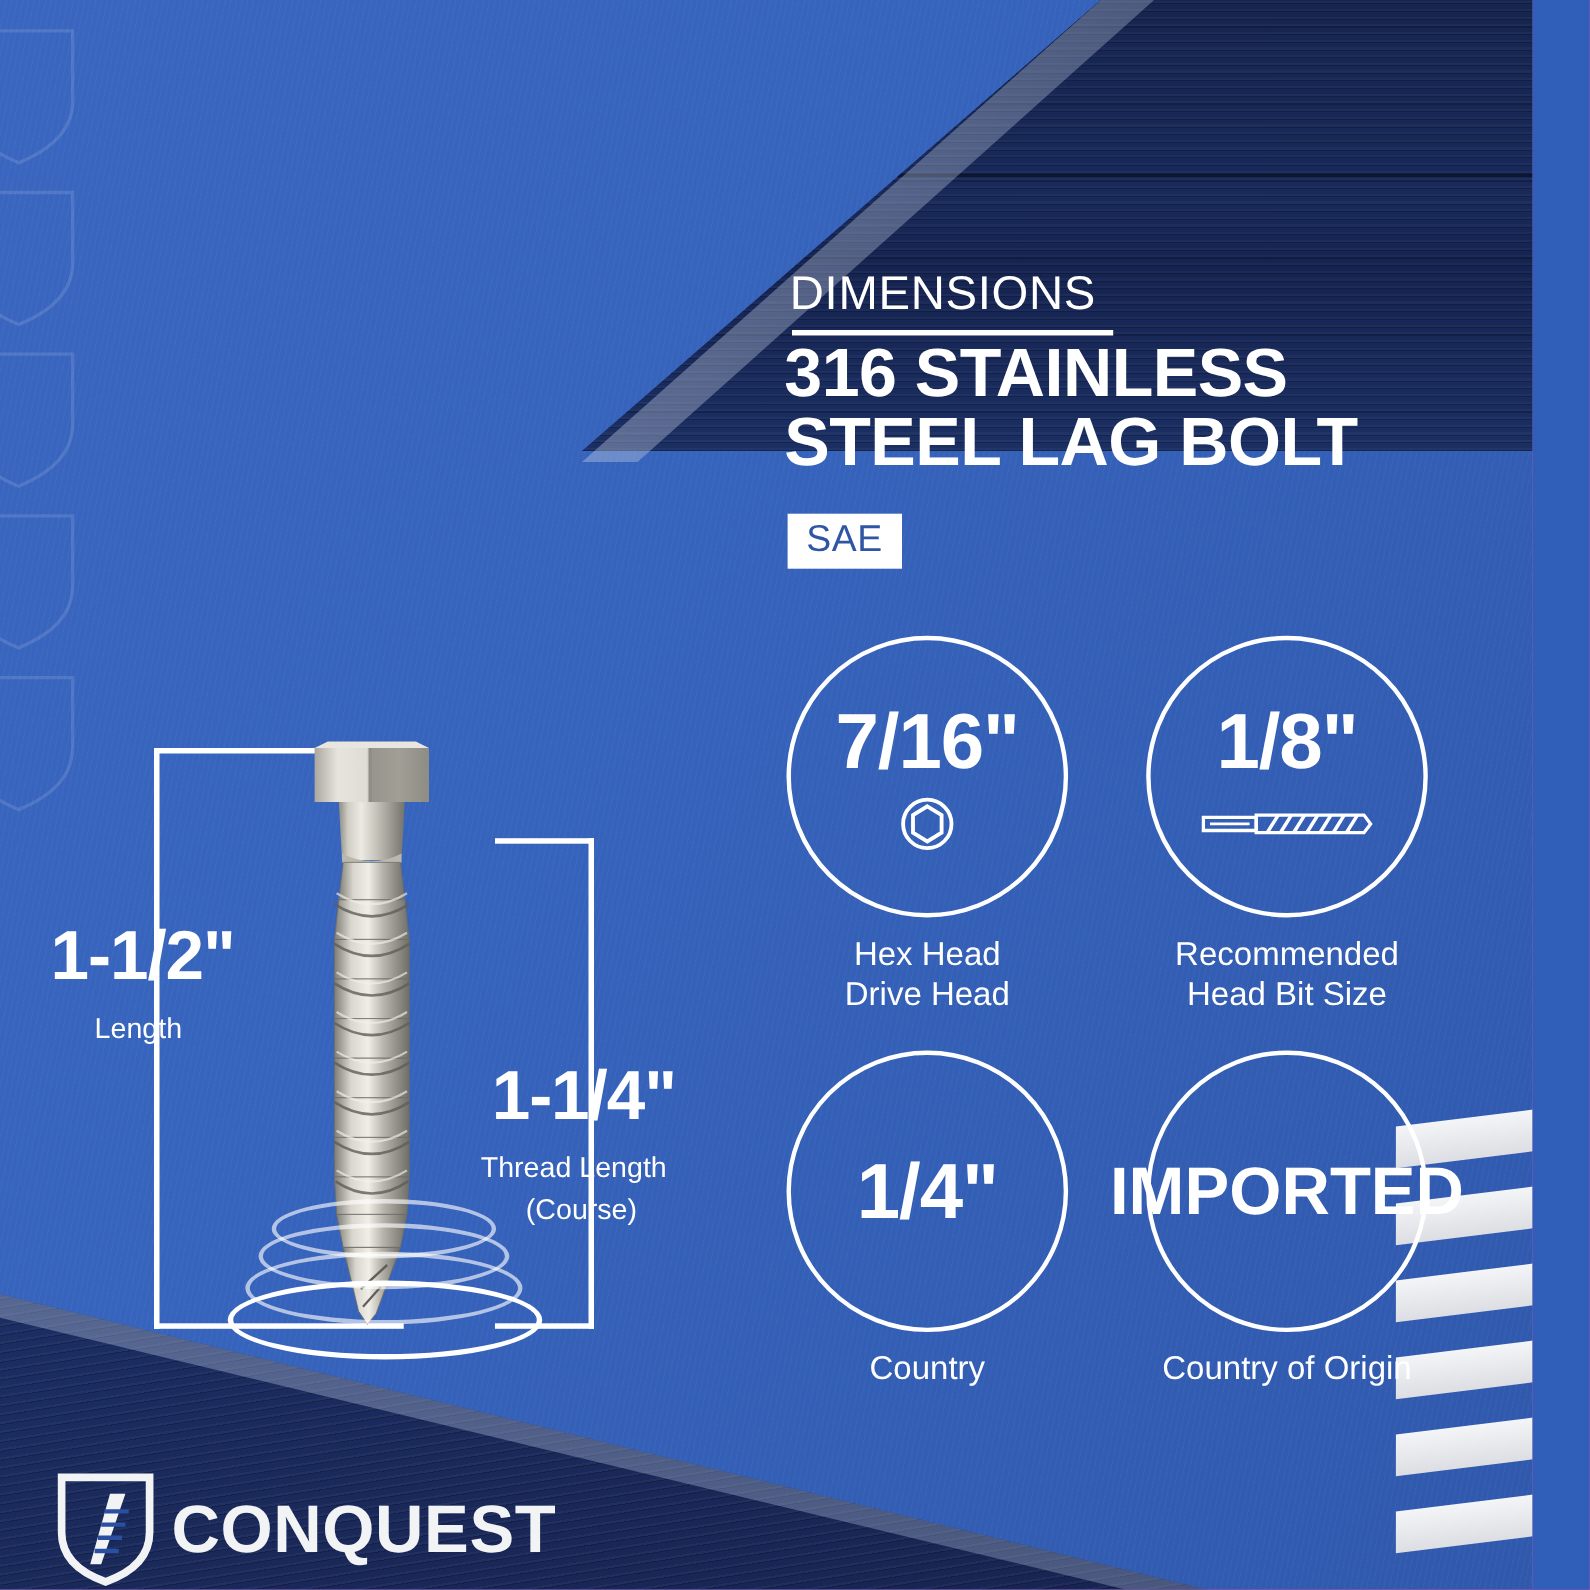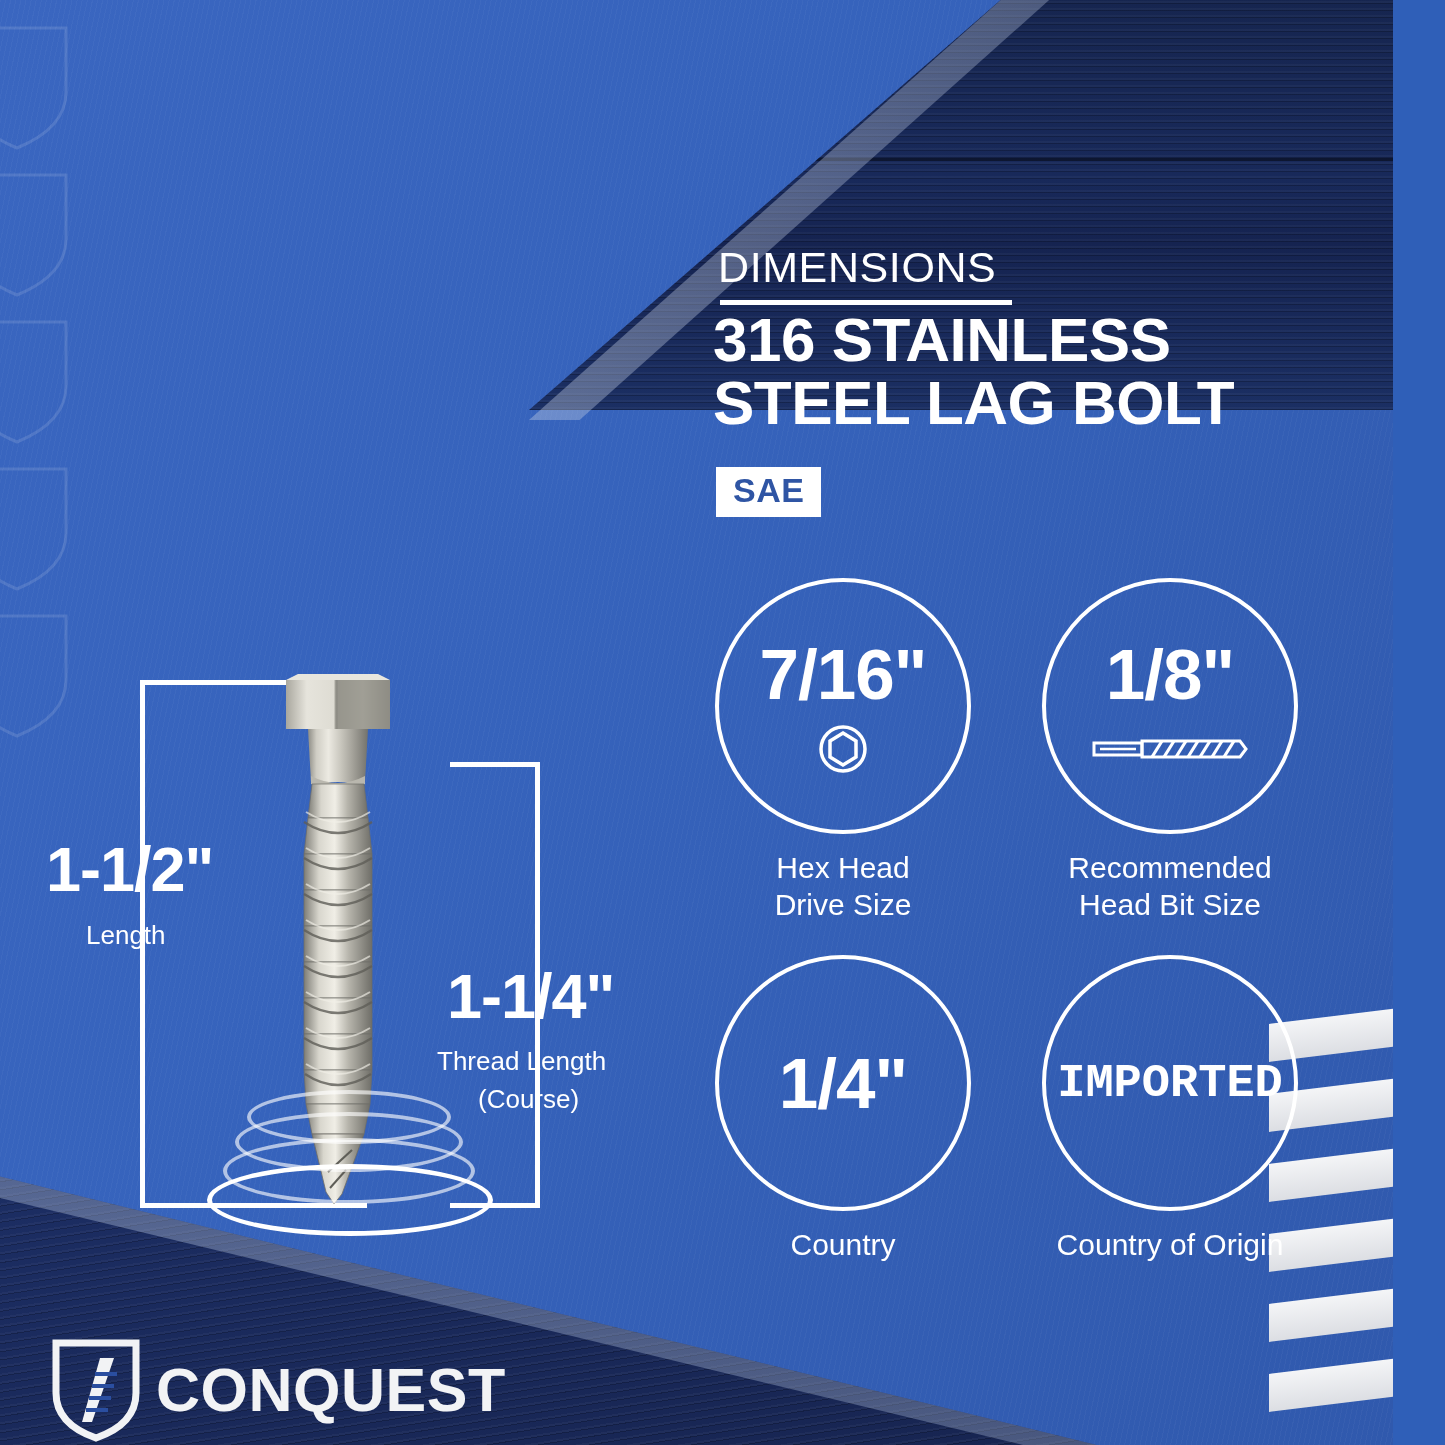--- a/index.html
+++ b/index.html
@@ -125,21 +125,21 @@
     color: #ffffff;
     text-transform: uppercase;
   }
   .title .l2 { display: block; }
   .badge {
     position: absolute;
     left: 716px; top: 467px;
     background: #ffffff;
     color: #2f55a4;
     font-size: 34px;
-    font-weight: 700;
+    font-weight: 400;
     letter-spacing: .5px;
     padding: 4px 17px 7px 17px;
   }
 
   
   .spec {
     position: absolute;
     width: 260px;
     text-align: center;
   }
@@ -155,21 +155,21 @@
     align-items: center;
     justify-content: center;
   }
   .spec .val {
     color: #ffffff;
     font-size: 71px;
     font-weight: 800;
     line-height: 1;
     letter-spacing: -1px;
   }
-  .spec .val.small { font-size: 47px; letter-spacing: 0px; font-family: Liberation Mono, monospace; }
+  .spec .val.small { font-size: 61px; letter-spacing: 0px; }
   .spec .gicon { margin-top: 14px; height: 50px; display:flex; align-items:center; justify-content:center;}
   .spec .cap {
     margin-top: 16px;
     color: #ffffff;
     font-size: 30px;
     line-height: 1.23;
     font-weight: 400;
   }
 
   
@@ -268,21 +268,21 @@
       <div class="val">7/16"</div>
       <div class="gicon">
         <svg width="52" height="52" viewBox="0 0 52 52">
           <circle cx="26" cy="26" r="22" fill="none" stroke="#fff" stroke-width="3.5"></circle>
           <path d="M26 10 L39 18 L39 34 L26 42 L13 34 L13 18 Z" fill="none" stroke="#fff" stroke-width="3.5"></path>
         </svg>
       </div>
     </div>
     <div class="cap">
       <div>Hex Head</div>
-      <div>Drive Size</div>
+      <div>Drive Head</div>
     </div>
   </div>
 
   <div class="spec" style="left:1040px; top:578px;">
     <div class="ring">
       <div class="val">1/8"</div>
       <div class="gicon">
         <svg width="160" height="34" viewBox="0 0 160 34">
           <path d="M4 11 L52 11 L52 23 L4 23 Z" fill="none" stroke="#fff" stroke-width="3"></path>
           <line x1="10" y1="17" x2="46" y2="17" stroke="#fff" stroke-width="2.4"></line>

